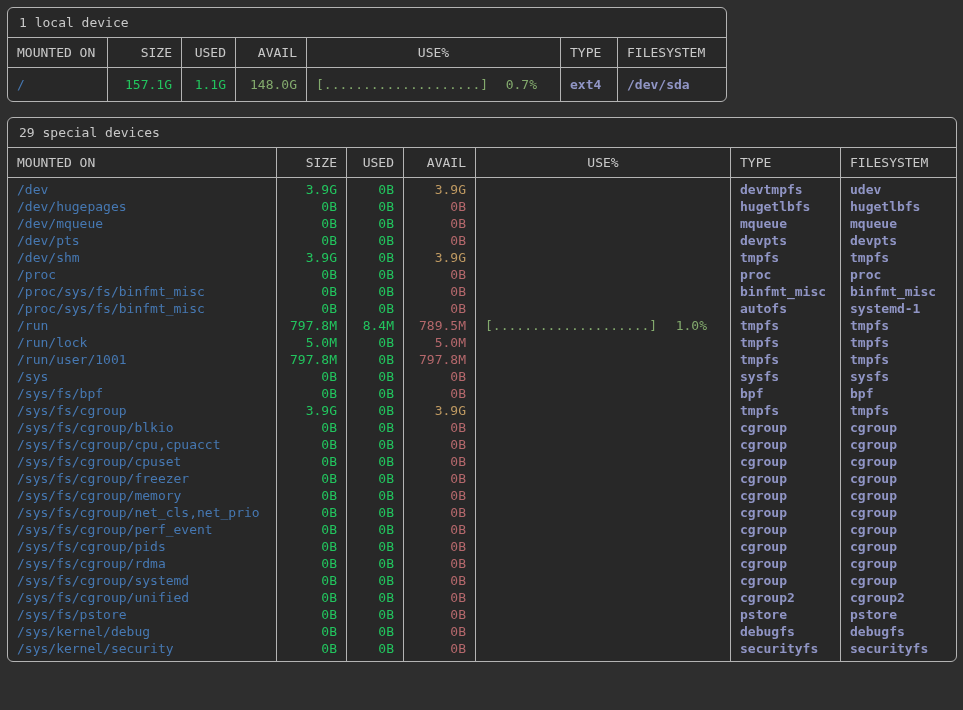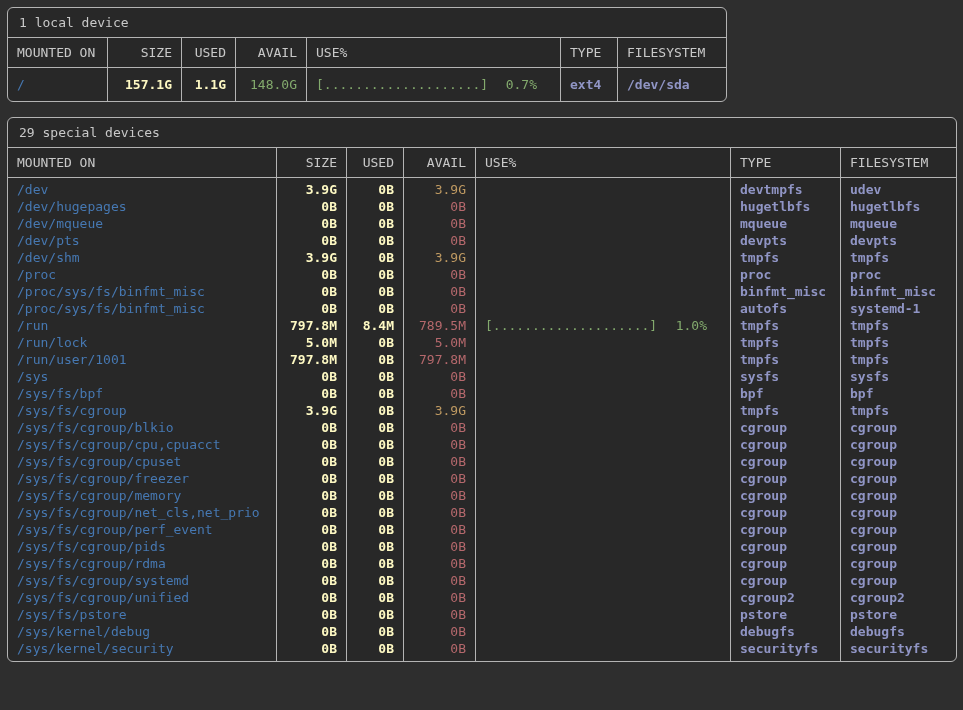--- a/index.html
+++ b/index.html
@@ -37,21 +37,21 @@
     border-bottom: 1px solid #b4b4b4;
     border-right: 1px solid #b4b4b4;
     font-weight: normal;
     color: #c9c9c9;
     text-align: left;
     white-space: nowrap;
     overflow: hidden;
   }
   .head-row th:last-child { border-right: 0; }
   .head-row th.num { text-align: right; }
-  .head-row th.ctr { text-align: left; }
+  .head-row th.ctr { text-align: center; }
   tbody td {
     border-right: 1px solid #b4b4b4;
     padding: 0 9px;
     line-height: 17px;
     white-space: nowrap;
     overflow: hidden;
   }
   tbody td:last-child { border-right: 0; }
   .t1 tbody td { padding-top: 8px; padding-bottom: 8px; }
   .t2 tbody tr:first-child td { padding-top: 3px; }
@@ -60,21 +60,21 @@
   td.use .wrap {
     display: flex;
     justify-content: space-between;
     padding-right: 14px;
   }
   .c-blue   { color: #4678b2; }
   .c-green  { color: #83aa6d; }
   .c-yellow { color: #bf9a62; }
   .c-red    { color: #b5686c; }
   .c-lav    { color: #9095c5; font-weight: bold; }
-  .c-fg     { color: #fef9c3; font-weight: bold; }
+  .c-fg     { color: #22c55e; }
 </style>
 </head>
 <body>
 
 <div class="screen">
 
   <table class="dtable t1">
     <colgroup>
       <col style="width:100px">
         <col style="width:74px">

